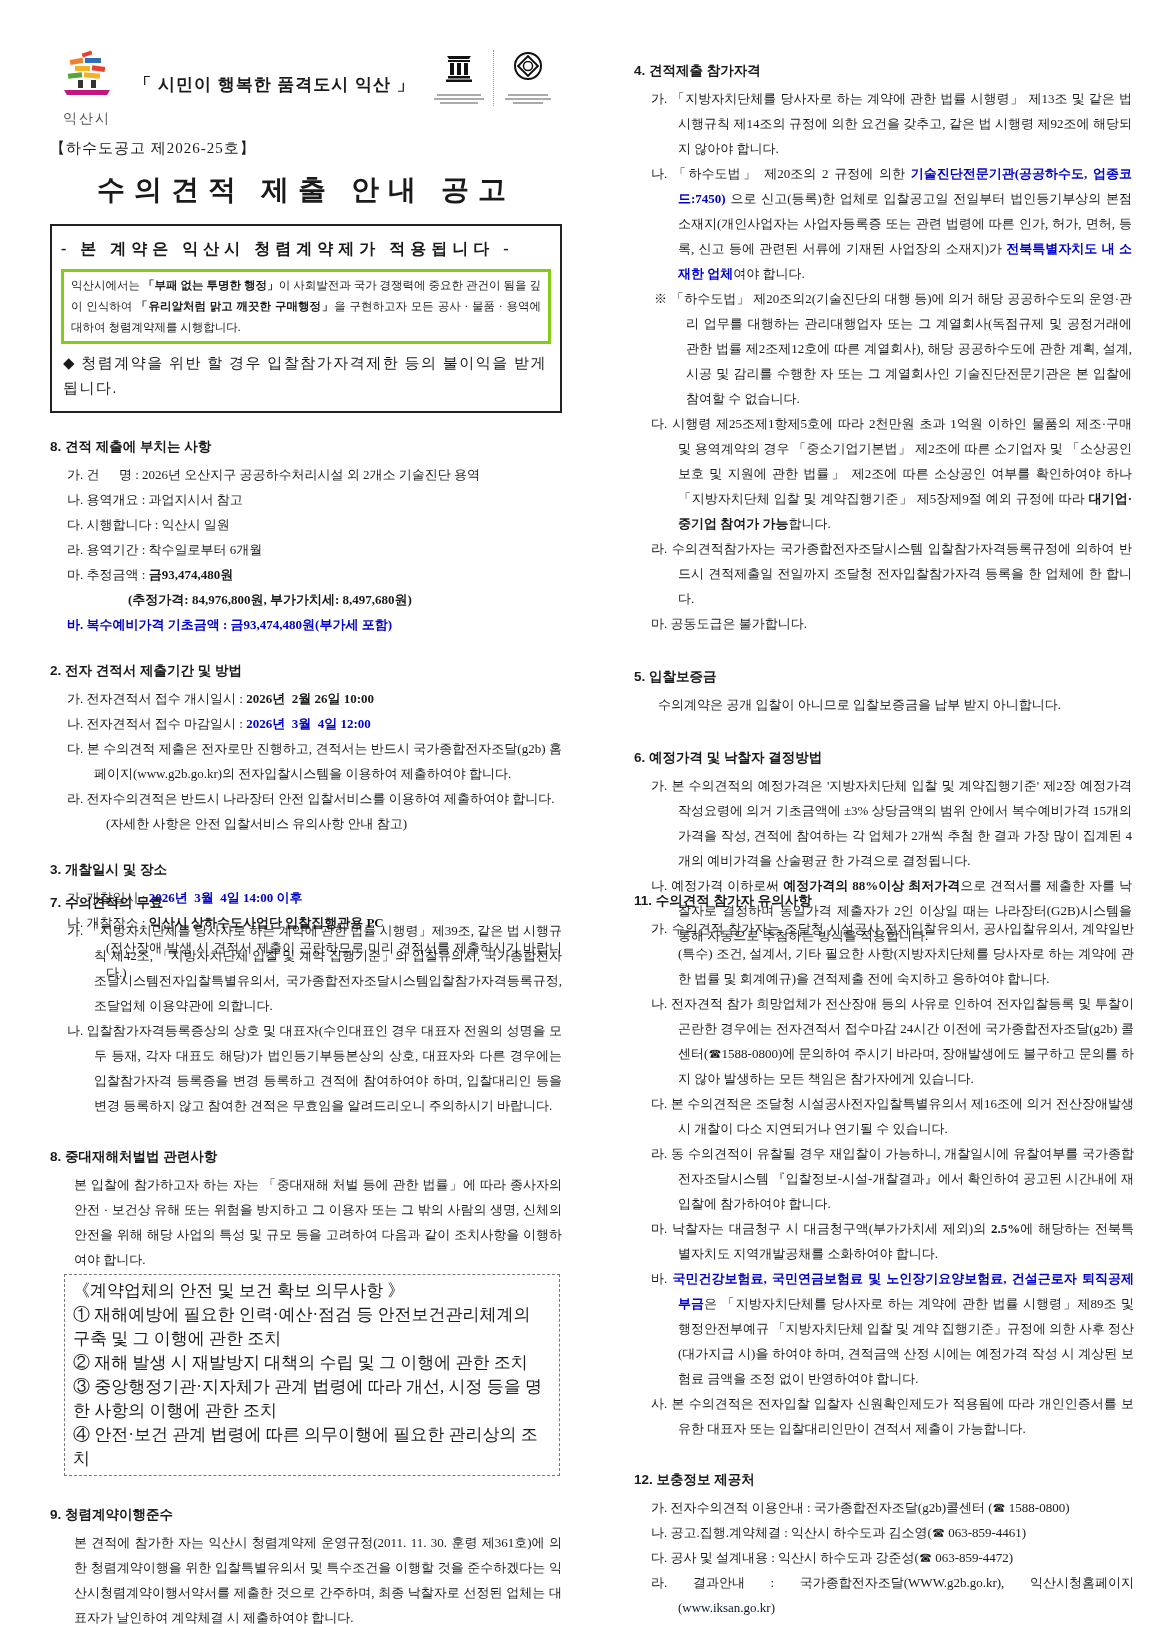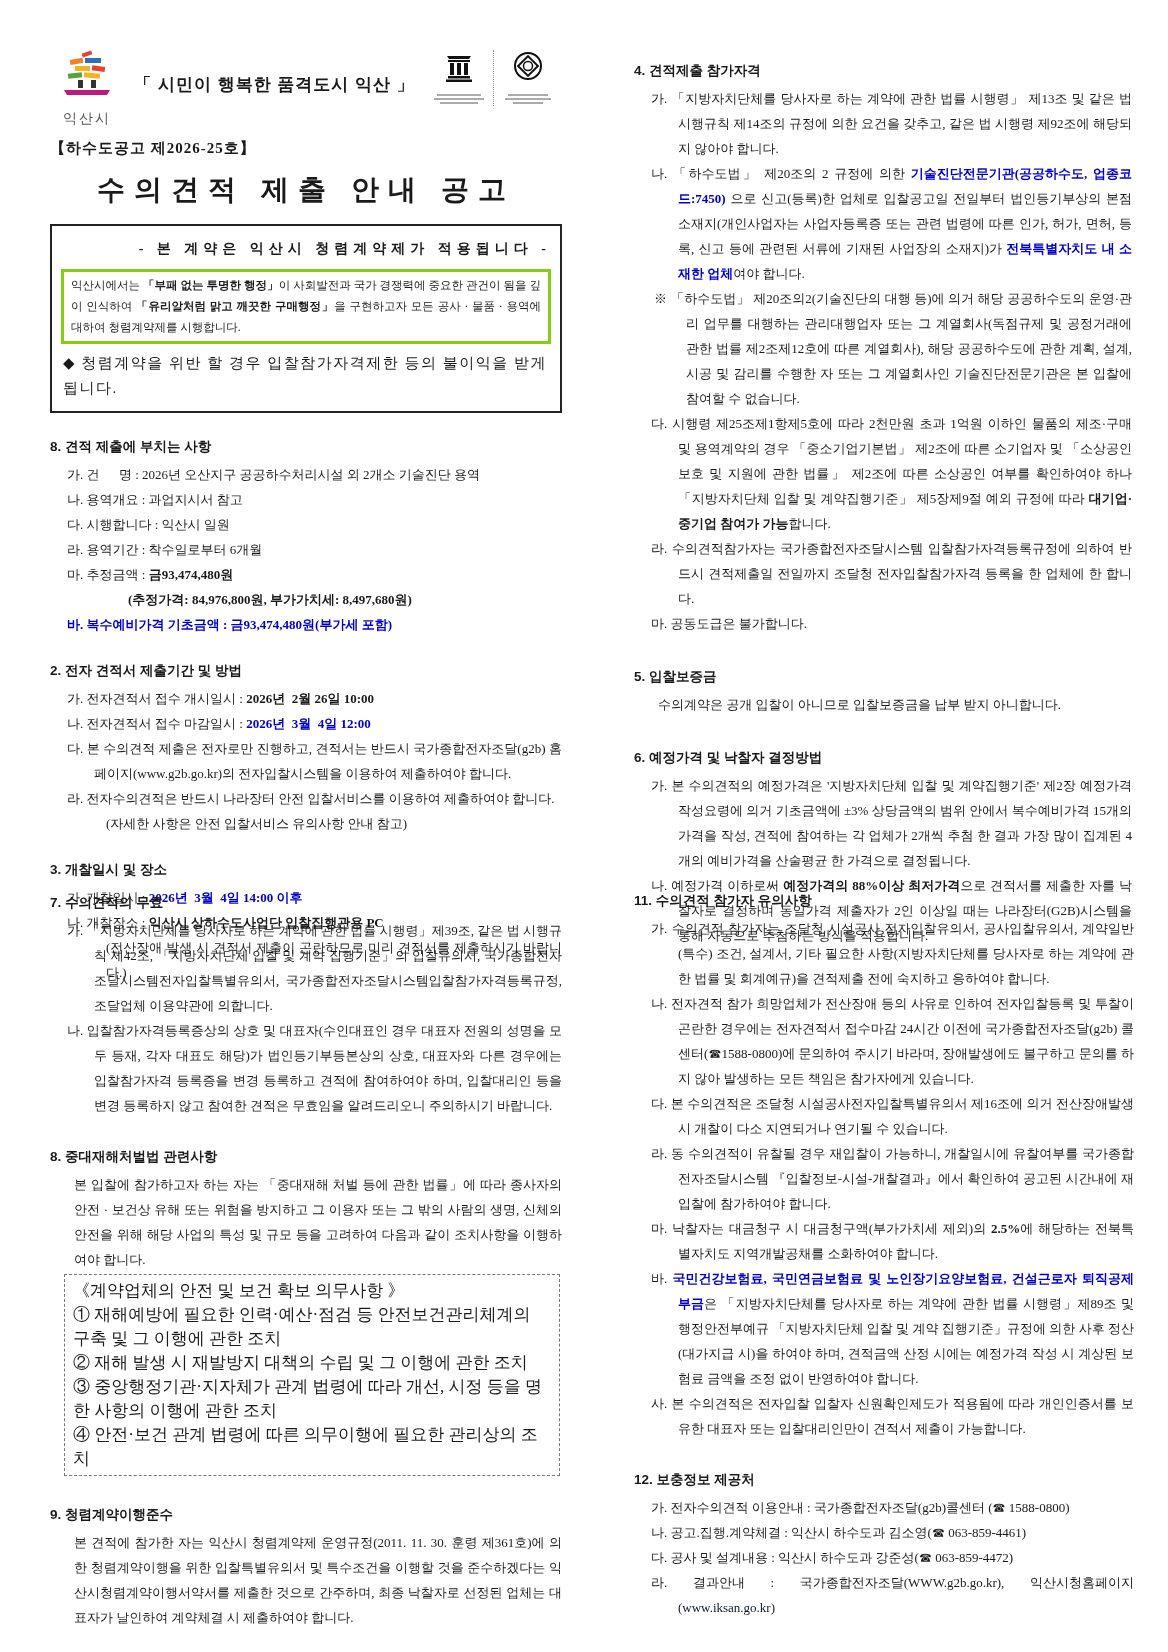--- a/index.html
+++ b/index.html
@@ -14,26 +14,26 @@
   
   .hdr{display:flex;align-items:flex-start;justify-content:space-between;height:72px;}
   .slogan{font-family:"Liberation Sans","DejaVu Sans",sans-serif;font-weight:bold;
           font-size:17px;letter-spacing:1px;margin-top:22px;white-space:nowrap;}
   .citylogo{width:74px;text-align:center;}
   .citylogo .cityname{font-size:14px;color:#555;letter-spacing:2px;margin-top:-2px;}
   .certs{display:flex;align-items:flex-start;}
   .cert{width:58px;text-align:center;padding:0 5px;}
   .cert+.cert{border-left:1px dotted #999;}
   .cap-line{height:2px;background:#aaa;margin:2px auto;}
-  .notice-no{font-weight:bold;font-size:15px;margin-top:14px;letter-spacing:1px;}
+  .notice-no{font-weight:normal;font-size:15px;margin-top:14px;letter-spacing:1px;}
   .doc-title{text-align:center;font-weight:bold;font-size:28px;letter-spacing:9px;margin-top:16px;}
 
   
   .ibox{border:2px solid #222;margin-top:22px;padding:8px 9px 10px;}
-  .ibox-title{text-align:right;font-weight:bold;font-size:14px;letter-spacing:5px;margin:2px 0 8px;}
+  .ibox-title{text-align:left;font-weight:bold;font-size:16px;letter-spacing:5px;margin:2px 0 8px;}
   .ibox-inner{border:3px solid #84cc16;padding:3px 7px;font-size:11.5px;line-height:21px;text-align:justify;}
   .ibox-bullet{font-size:15px;margin-top:7px;letter-spacing:1.5px;padding-left:2px;}
 
   
   .sec{margin-top:21px;}
   .sec-h{font-family:"Liberation Sans","DejaVu Sans",sans-serif;font-weight:bold;font-size:13.5px;margin-bottom:3px;}
   .ln{text-align:justify;}
   .it{padding-left:44px;text-indent:-27px;}
   .note{padding-left:52px;text-indent:-32px;}
   .bd{padding-left:24px;}

